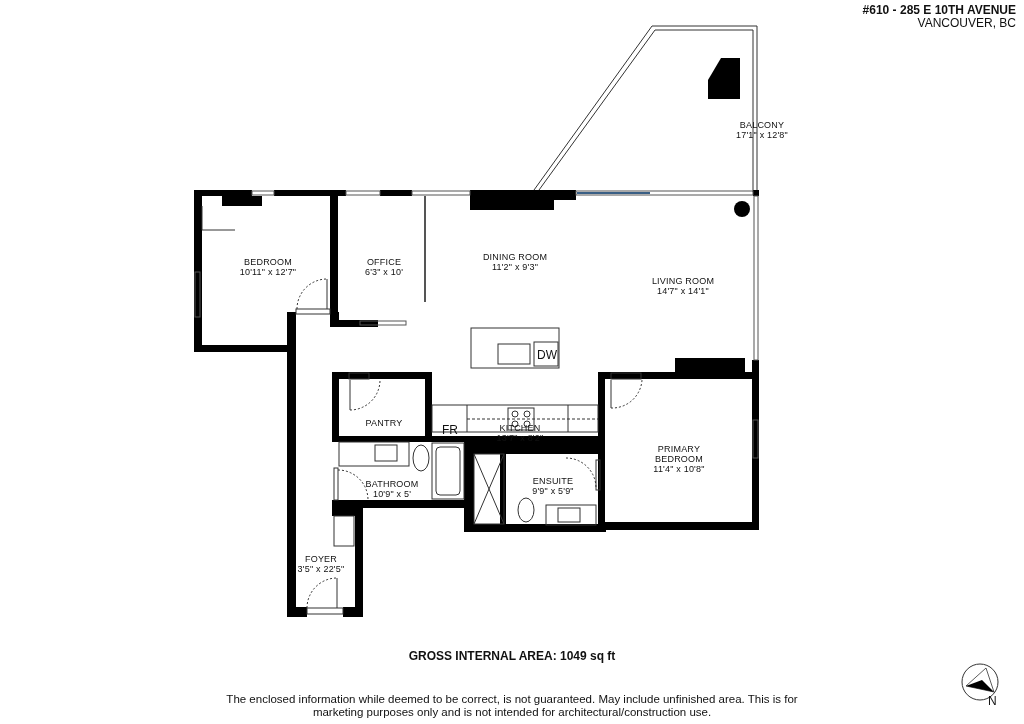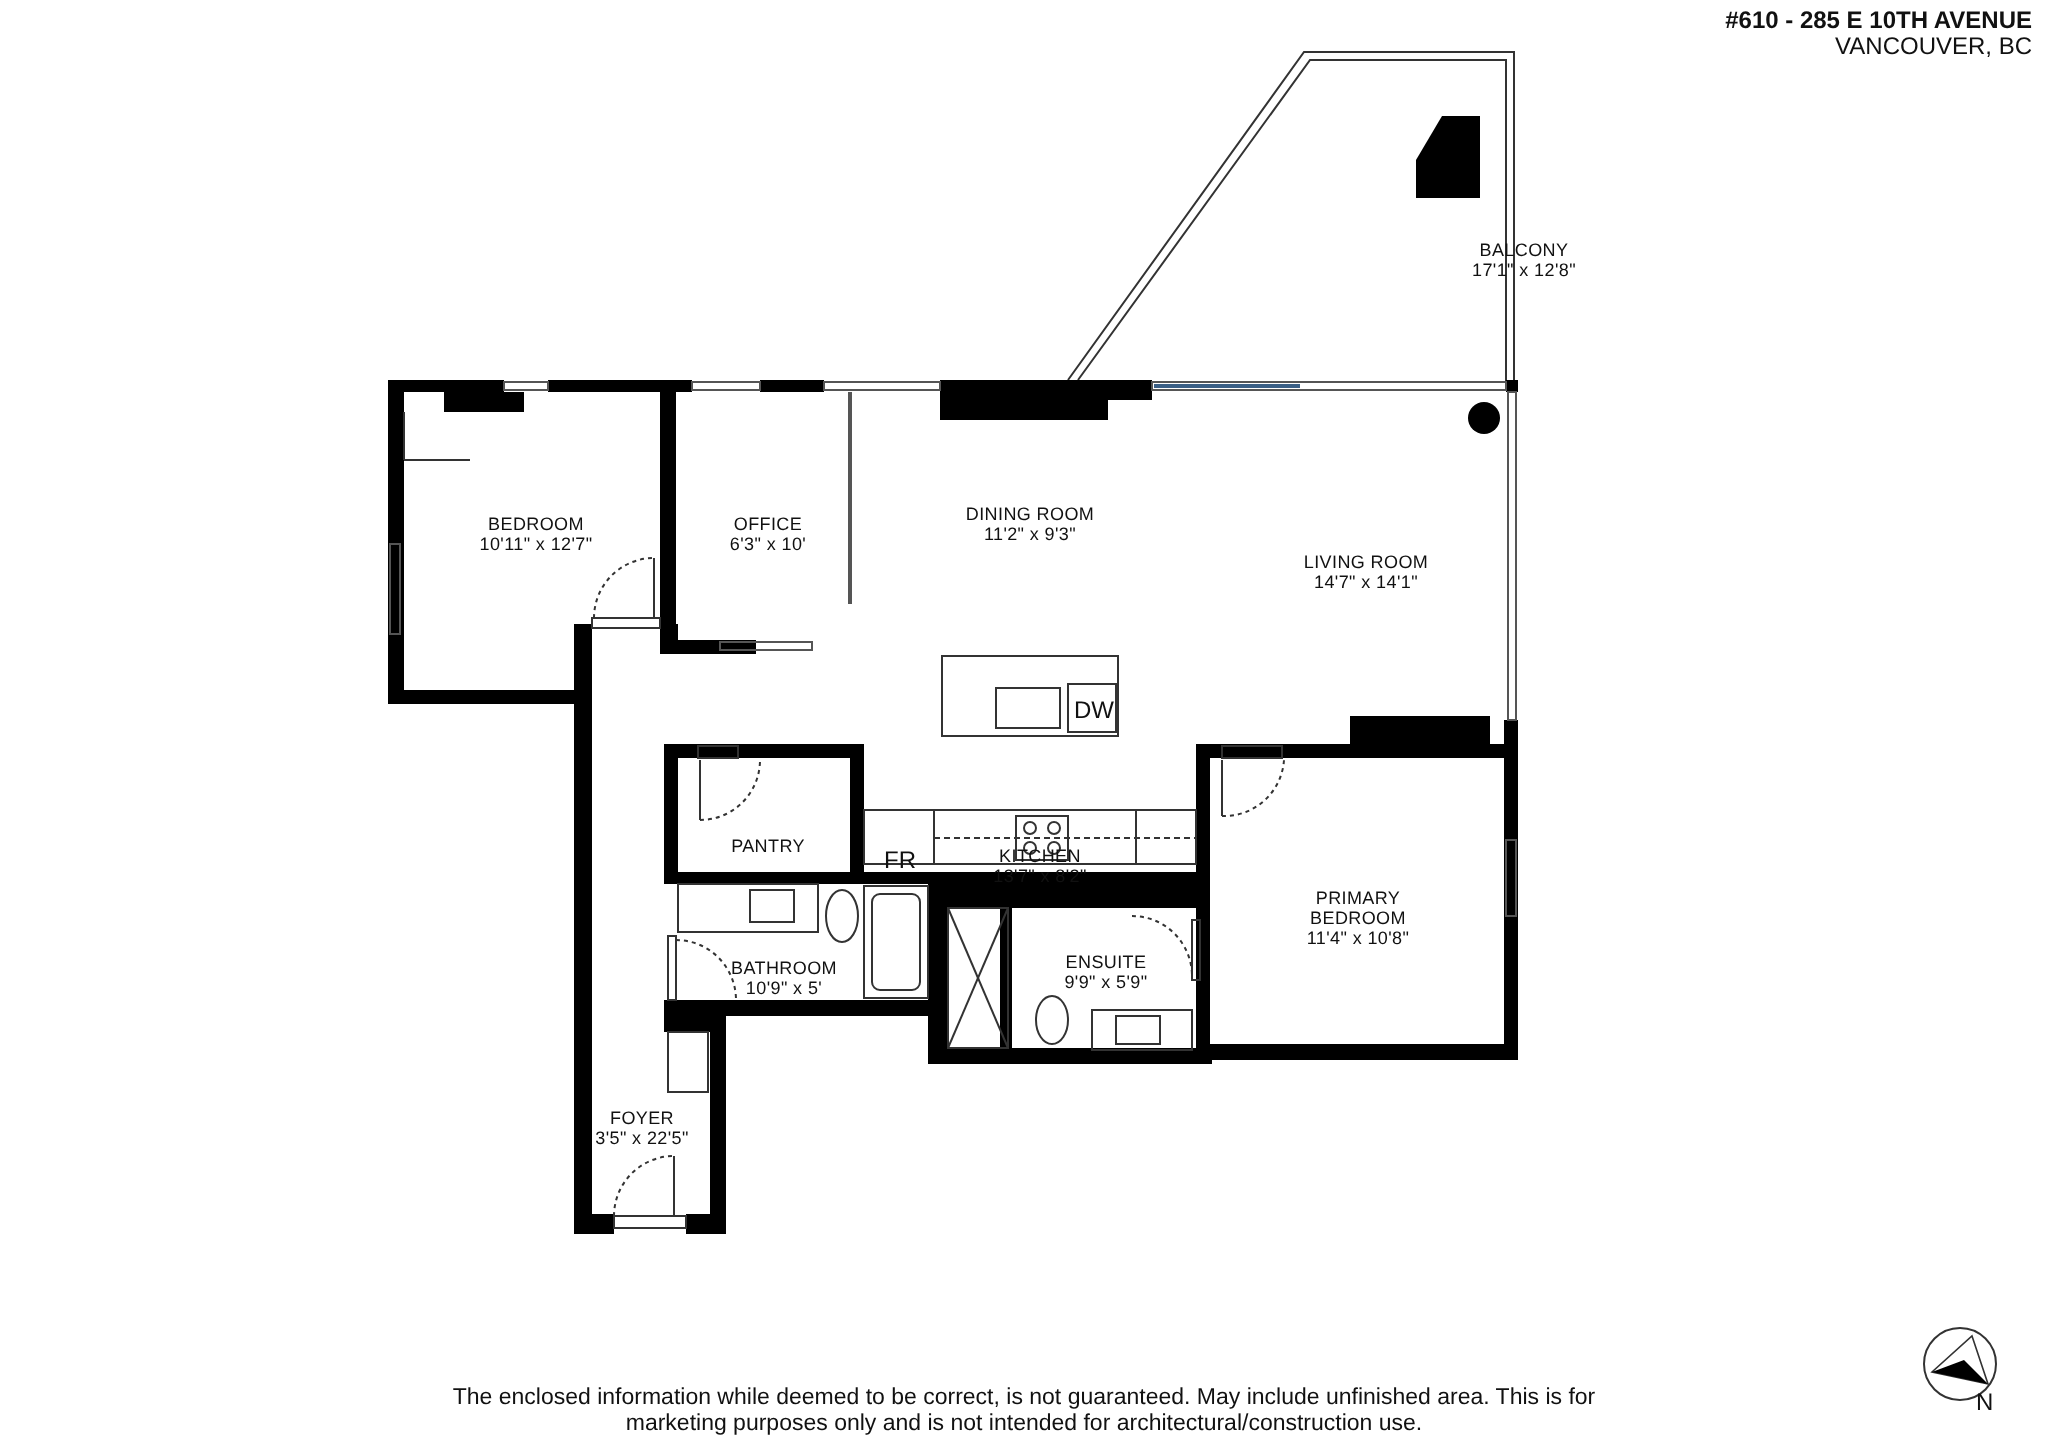--- a/index.html
+++ b/index.html
@@ -188,20 +188,21 @@
 </div>
 <div class="rlabel" style="left:321px; top:554px;">
   <div>FOYER</div>
   <div>3'5" x 22'5"</div>
 </div>
 
 <div class="fix" style="left:537px; top:349px;">DW</div>
 <div class="fix" style="left:442px; top:424px;">FR</div>
 
 <div class="summary">
+  <div class="gia">GROSS INTERNAL AREA: 1049 sq ft</div>
 </div>
 
 <div class="disclaimer">
   <div>The enclosed information while deemed to be correct, is not guaranteed. May include unfinished area. This is for</div>
   <div>marketing purposes only and is not intended for architectural/construction use.</div>
 </div>
 
 <div class="compass">
   <svg width="50" height="50" viewBox="0 0 50 50">
     <circle cx="22" cy="22" r="18" fill="none" stroke="#333" stroke-width="1"></circle>

